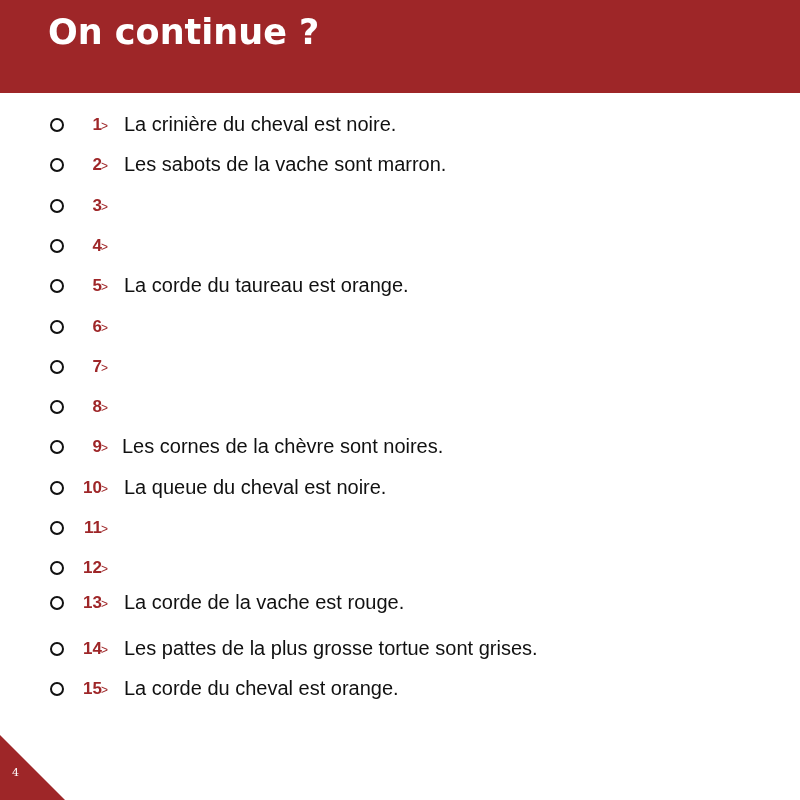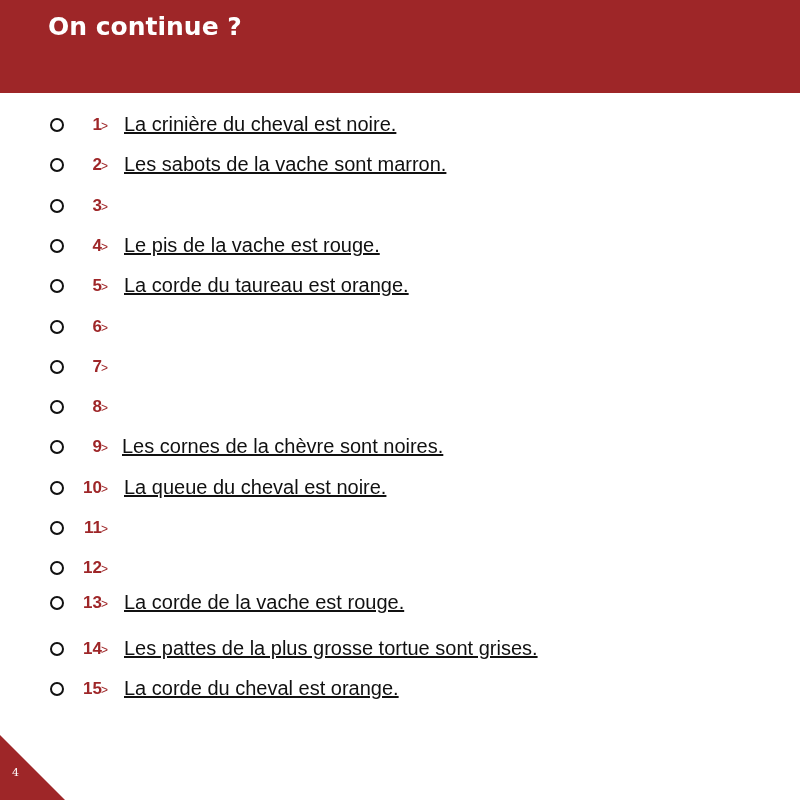--- a/index.html
+++ b/index.html
@@ -1,24 +1,24 @@
 <!DOCTYPE html>
 <html><head>
 <meta charset="utf-8">
 <style>
   html, body { margin:0; padding:0; }
   body { width:800px; height:800px; position:relative; background:#fff; overflow:hidden; font-family:"Liberation Sans", sans-serif; }
   .header { position:absolute; left:0; top:0; width:800px; height:93px; background:#9e2628; }
-  .title { position:absolute; left:48px; top:12px; color:#fff; font-family:"DejaVu Sans", sans-serif; font-weight:bold; font-size:25px; letter-spacing:0px; }
+  .title { position:absolute; left:48px; top:12px; color:#fff; font-family:"DejaVu Sans", sans-serif; font-weight:bold; font-size:35px; letter-spacing:0px; }
   .list { position:absolute; left:0; top:107px; width:800px; }
   .item { position:absolute; left:0; height:40px; width:800px; }
   .circle { position:absolute; left:50px; top:11px; width:14px; height:14px; border:2px solid #111; border-radius:50%; box-sizing:border-box; }
   .num { position:absolute; right:698px; top:8px; color:#9e2628; font-weight:bold; font-size:17px; }
   .arrow { position:absolute; left:101px; top:12px; color:#9e2628; font-size:12px; }
-  .text { position:absolute; left:124px; top:6px; color:#111; font-size:20px;text-decoration:underline; }
+  .text { position:absolute; left:124px; top:6px; color:#111; font-size:20px; }
   .corner { position:absolute; left:0; bottom:0; width:0; height:0; border-left:65px solid #9e2628; border-top:65px solid transparent; }
   .pagenum { position:absolute; left:12px; top:766px; color:#fff; font-family:"DejaVu Serif", serif; font-size:11px; }
 </style>
 </head>
 <body>
 
 <div class="header">
   <div class="title">On continue ?</div>
 </div>
 
@@ -37,21 +37,20 @@
   </div>
   <div class="item" style="top:80.6px">
     <span class="circle"></span>
     <span class="num">3</span>
     <span class="arrow">&gt;</span>
   </div>
   <div class="item" style="top:120.9px">
     <span class="circle"></span>
     <span class="num">4</span>
     <span class="arrow">&gt;</span>
-    <span class="text">Le pis de la vache est rouge.</span>
   </div>
   <div class="item" style="top:161.2px">
     <span class="circle"></span>
     <span class="num">5</span>
     <span class="arrow">&gt;</span>
     <span class="text">La corde du taureau est orange.</span>
   </div>
   <div class="item" style="top:201.5px">
     <span class="circle"></span>
     <span class="num">6</span>

